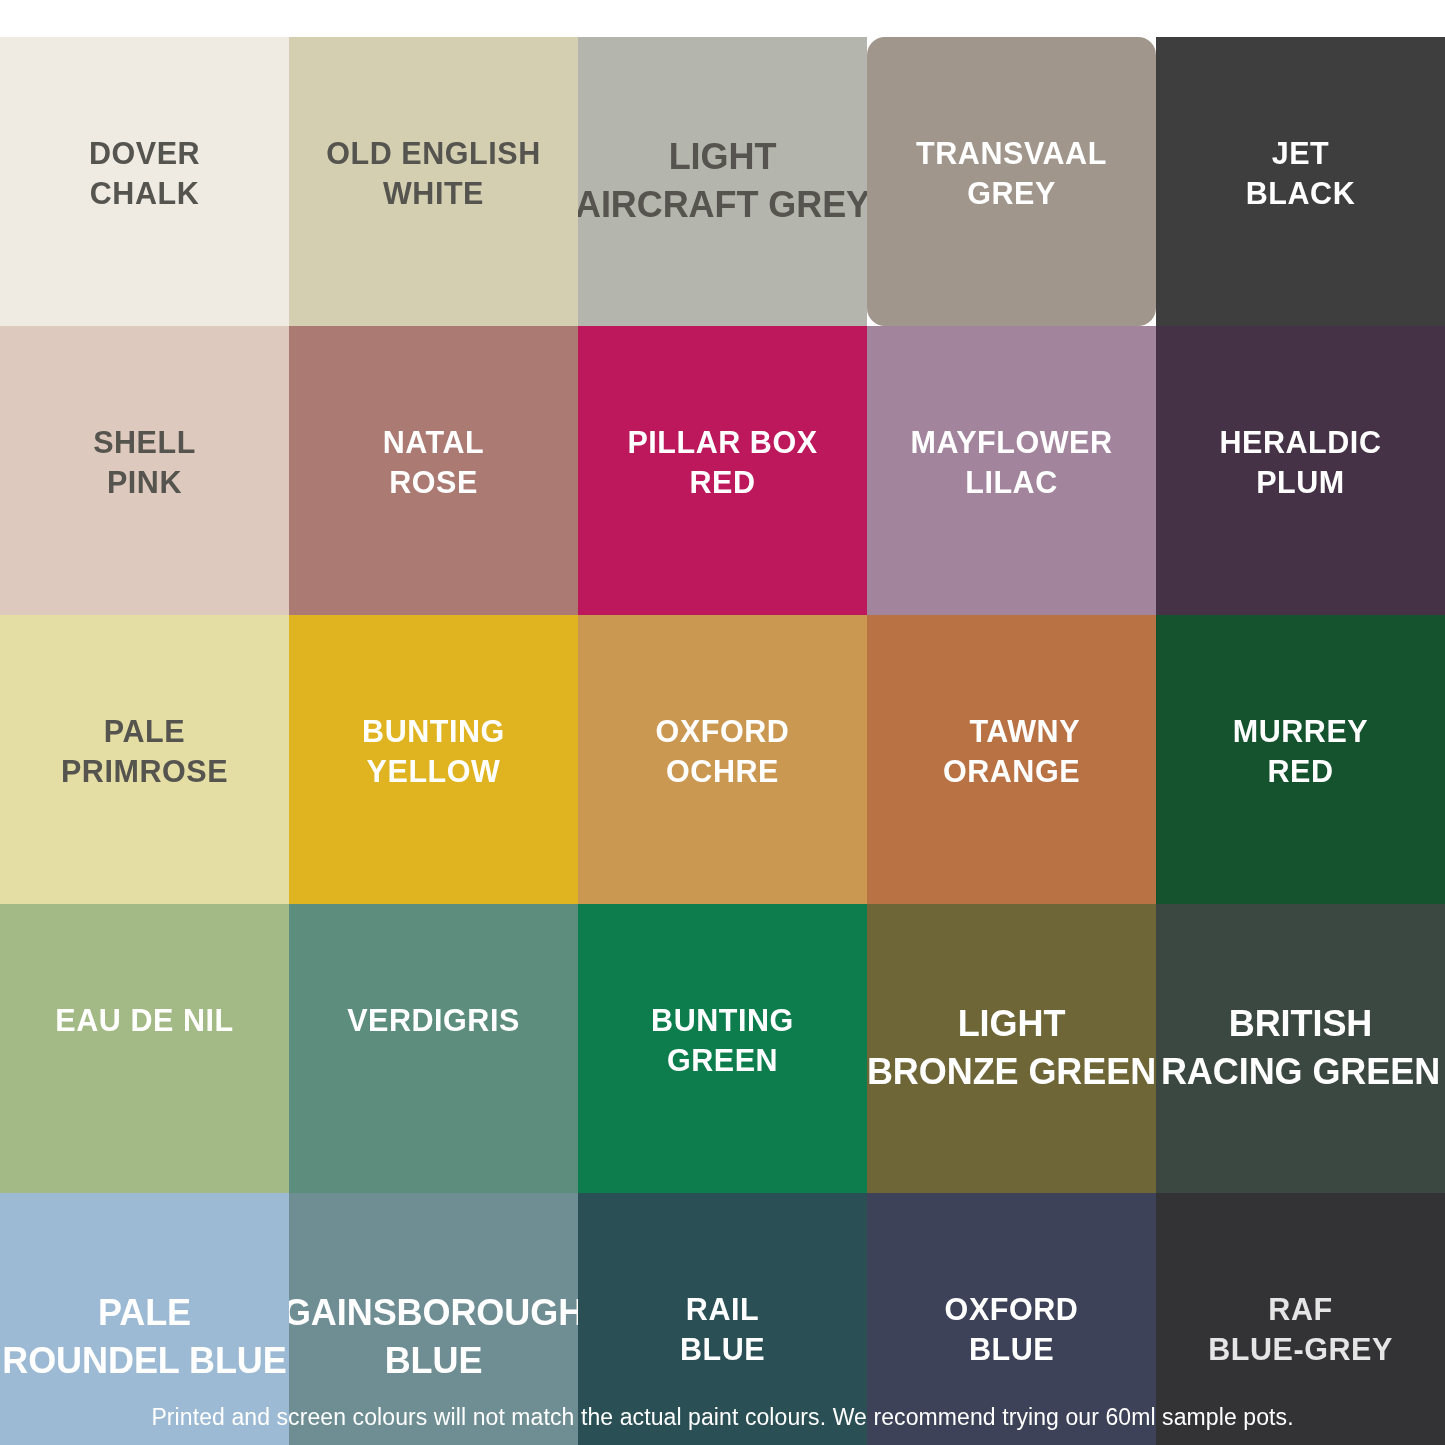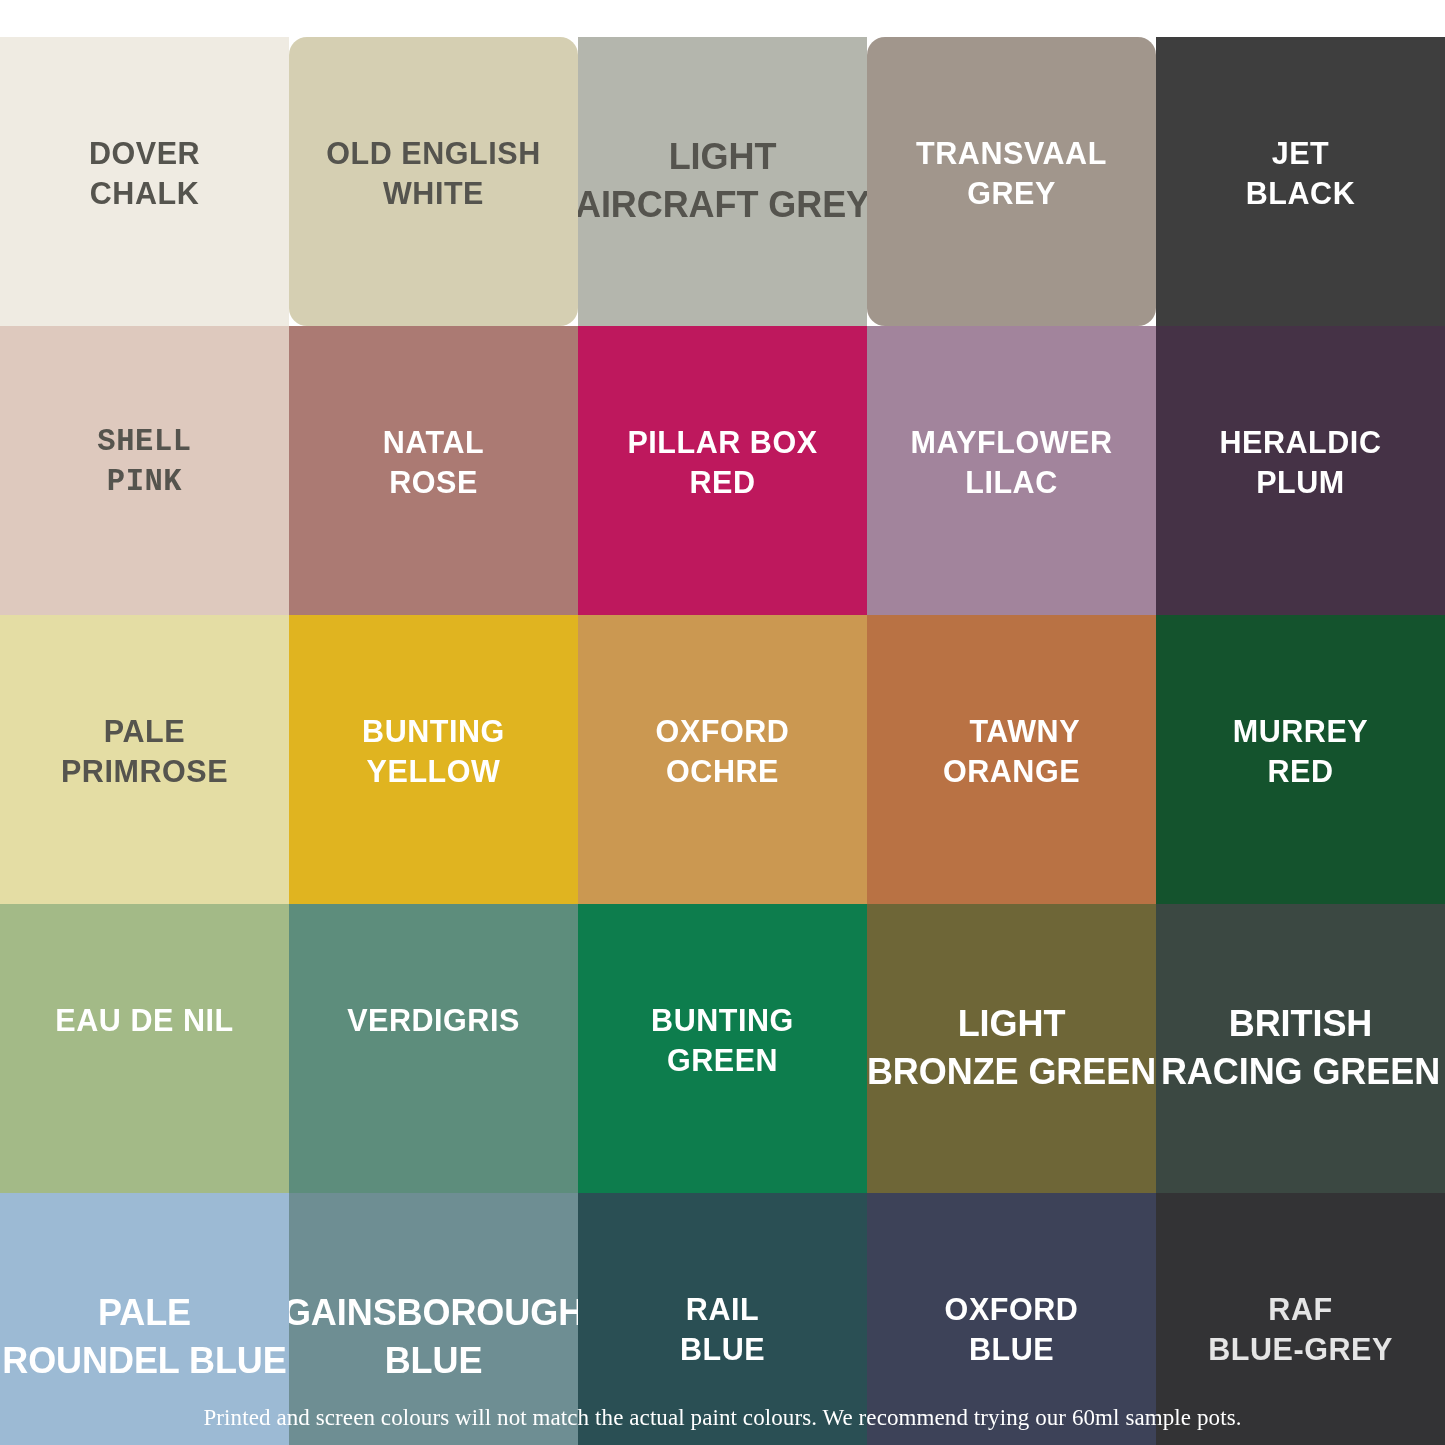--- a/index.html
+++ b/index.html
@@ -55,45 +55,44 @@
     left: 0;
     right: 0;
     bottom: 14px;
     text-align: center;
     color: #ffffff;
     font-size: 23px;
     font-weight: 400;
     letter-spacing: 0.004em;
     -webkit-font-smoothing: antialiased;
     pointer-events: none;
-    font-family: Liberation Serif, serif;
   }
 </style>
 </head>
 <body>
 
 <div id="palette-page">
 
   <div id="swatch-grid">
       <div class="swatch" style="background: rgb(239, 235, 226);">
         <div class="swatch-label" style="color: rgb(85, 84, 78);"><span>DOVER</span><span class="line2">CHALK</span></div>
       </div>
-      <div class="swatch" style="background: rgb(213, 207, 178); border-radius: 18px;">
+      <div class="swatch" style="background: rgb(213, 207, 178);">
         <div class="swatch-label" style="color: rgb(85, 84, 78);"><span>OLD ENGLISH</span><span class="line2">WHITE</span></div>
       </div>
       <div class="swatch tight" style="background: rgb(180, 182, 173);">
         <div class="swatch-label" style="color: rgb(85, 84, 78);"><span>LIGHT</span><span class="line2">AIRCRAFT GREY</span></div>
       </div>
       <div class="swatch" style="background: rgb(161, 150, 140); border-radius: 18px;">
         <div class="swatch-label" style="color: rgb(255, 255, 255);"><span>TRANSVAAL</span><span class="line2">GREY</span></div>
       </div>
       <div class="swatch" style="background: rgb(62, 62, 62);">
         <div class="swatch-label" style="color: rgb(255, 255, 255);"><span>JET</span><span class="line2">BLACK</span></div>
       </div>
-      <div class="swatch" style="background: rgb(222, 201, 190); font-family: Liberation Mono, monospace;">
+      <div class="swatch" style="background: rgb(222, 201, 190);">
         <div class="swatch-label" style="color: rgb(85, 84, 78);"><span>SHELL</span><span class="line2">PINK</span></div>
       </div>
       <div class="swatch" style="background: rgb(171, 122, 115);">
         <div class="swatch-label" style="color: rgb(255, 255, 255);"><span>NATAL</span><span class="line2">ROSE</span></div>
       </div>
       <div class="swatch" style="background: #be185d;">
         <div class="swatch-label" style="color: rgb(255, 255, 255);"><span>PILLAR BOX</span><span class="line2">RED</span></div>
       </div>
       <div class="swatch" style="background: rgb(162, 132, 156);">
         <div class="swatch-label" style="color: rgb(255, 255, 255);"><span>MAYFLOWER</span><span class="line2">LILAC</span></div>

